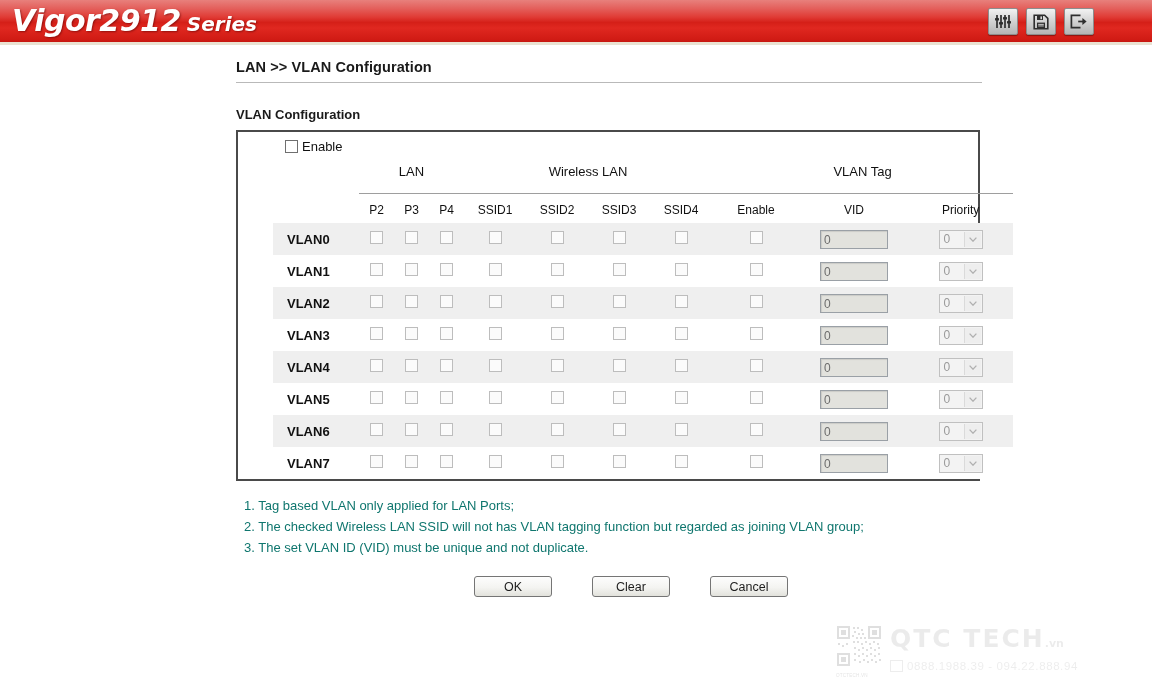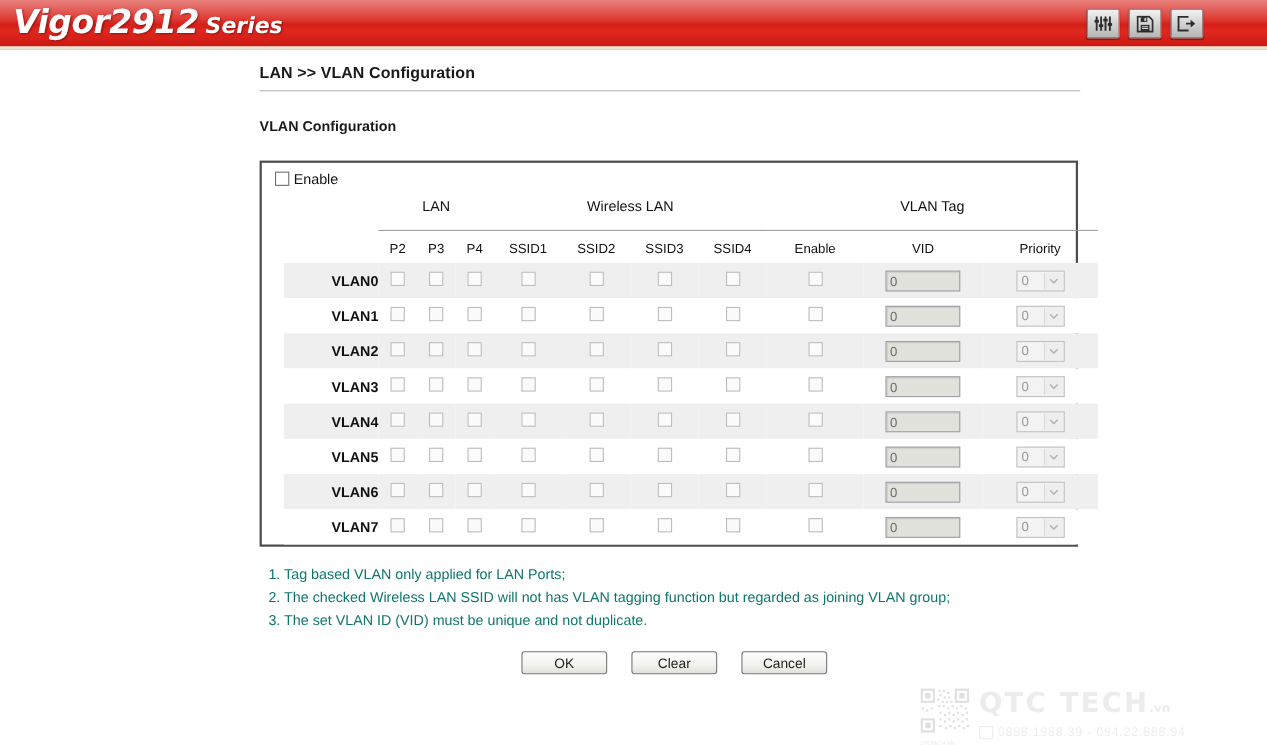--- a/index.html
+++ b/index.html
@@ -107,29 +107,30 @@
     height: 1px;
     background: #b9b9b9;
     width: 746px;
   }
 
   .section-title {
     margin-top: 24px;
     font-weight: bold;
     font-size: 13px;
     color: #1a1a1a;
-    padding-bottom: 24px;
+    padding-bottom: 8px;
   }
 
   
   .panel {
     width: 744px;
     border: 2px solid #4a4a4a;
     box-sizing: border-box;
     background: #ffffff;
+    padding-left: 35px;
   }
 
   .enable-row {
     padding: 8px 0 4px 12px;
     display: flex;
     align-items: center;
     height: 24px;
     box-sizing: border-box;
   }
   .enable-row .cb-main {
@@ -142,21 +143,20 @@
   }
   .enable-row .lbl {
     font-size: 13px;
     color: #111;
   }
 
   table.vlan {
     width: 100%;
     border-collapse: collapse;
     table-layout: fixed;
-    margin-left: 20px;
   }
   table.vlan td, table.vlan th {
     padding: 0;
     margin: 0;
     font-weight: normal;
     text-align: center;
     vertical-align: middle;
   }
 
   
@@ -182,21 +182,21 @@
     font-weight: bold;
     font-size: 12px;
     color: #111;
   }
 
   
   tr.drow { height: 32px; }
   tr.drow.alt td { background: #efefef; }
   tr.drow td { background: #ffffff; }
   tr.drow td.rowname {
-    text-align: right;
+    text-align: left;
     padding-left: 14px !important;
     font-weight: bold;
     font-size: 13px;
     color: #111;
   }
 
   .cb {
     width: 13px;
     height: 13px;
     border: 1px solid #bdbdbd;
@@ -254,21 +254,21 @@
     color: #0f766e;
     line-height: 21px;
     width: 716px;
   }
   .notes .n { }
 
   
   .buttons {
     margin-top: 18px;
     display: flex;
-    gap: 22px;
+    gap: 40px;
     padding-left: 238px;
   }
   .btn {
     width: 78px;
     height: 21px;
     border: 1px solid #757575;
     border-radius: 3px;
     background: linear-gradient(to bottom, #fdfdfd 0%, #f4f4f1 55%, #e2e2dc 100%);
     font-family: "Liberation Sans", sans-serif;
     font-size: 12.5px;

